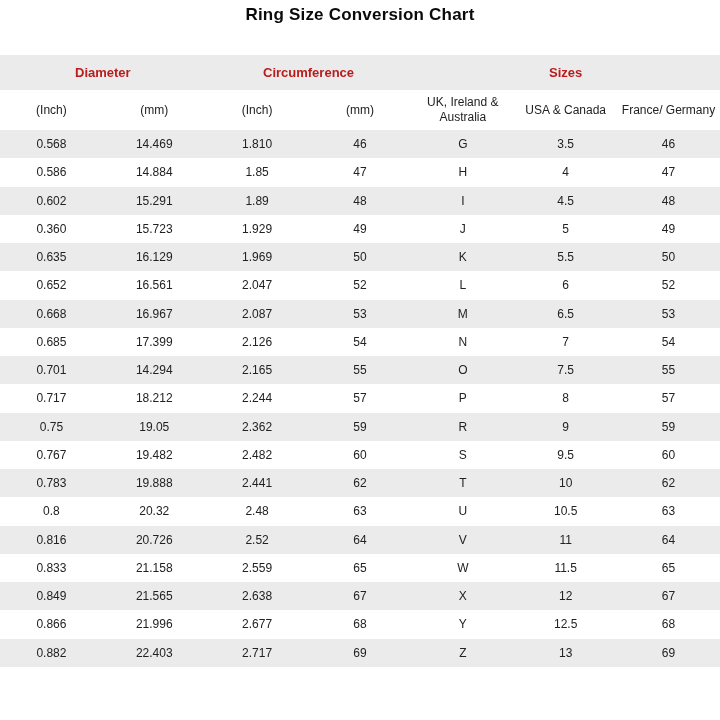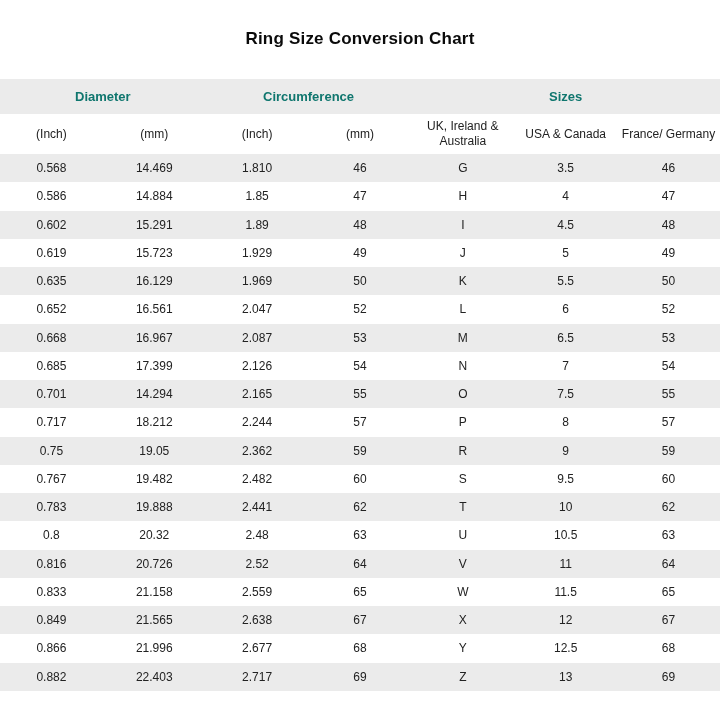--- a/index.html
+++ b/index.html
@@ -11,21 +11,21 @@
     overflow: hidden;
     font-family: "Liberation Sans", sans-serif;
     color: #1f1f1f;
   }
   .page {
     width: 720px;
     height: 720px;
     background: #ffffff;
   }
   .title {
-    padding-top: 29px;
+    padding-top: 5px;
     text-align: center;
     font-size: 17px;
     font-weight: bold;
     color: #0a0a0a;
     letter-spacing: 0.2px;
   }
   table.ring-table {
     width: 720px;
     border-collapse: collapse;
     table-layout: fixed;
@@ -37,21 +37,21 @@
     vertical-align: middle;
     font-size: 12px;
     font-weight: normal;
     color: #222222;
   }
   tr.group-row th {
     background: #ebebeb;
     height: 35px;
     font-size: 13px;
     font-weight: bold;
-    color: #0f766e;
+    color: #b91c1c;
   }
   tr.sub-row th {
     background: #ffffff;
     height: 40px;
     line-height: 1.25;
   }
   tr.sub-row th .wrap-narrow {
     display: inline-block;
     max-width: 86px;
   }
@@ -110,21 +110,21 @@
         <tr>
           <td>0.602</td>
           <td>15.291</td>
           <td>1.89</td>
           <td>48</td>
           <td>I</td>
           <td>4.5</td>
           <td>48</td>
         </tr>
         <tr>
-          <td>0.619</td>
+          <td>0.360</td>
           <td>15.723</td>
           <td>1.929</td>
           <td>49</td>
           <td>J</td>
           <td>5</td>
           <td>49</td>
         </tr>
         <tr>
           <td>0.635</td>
           <td>16.129</td>

